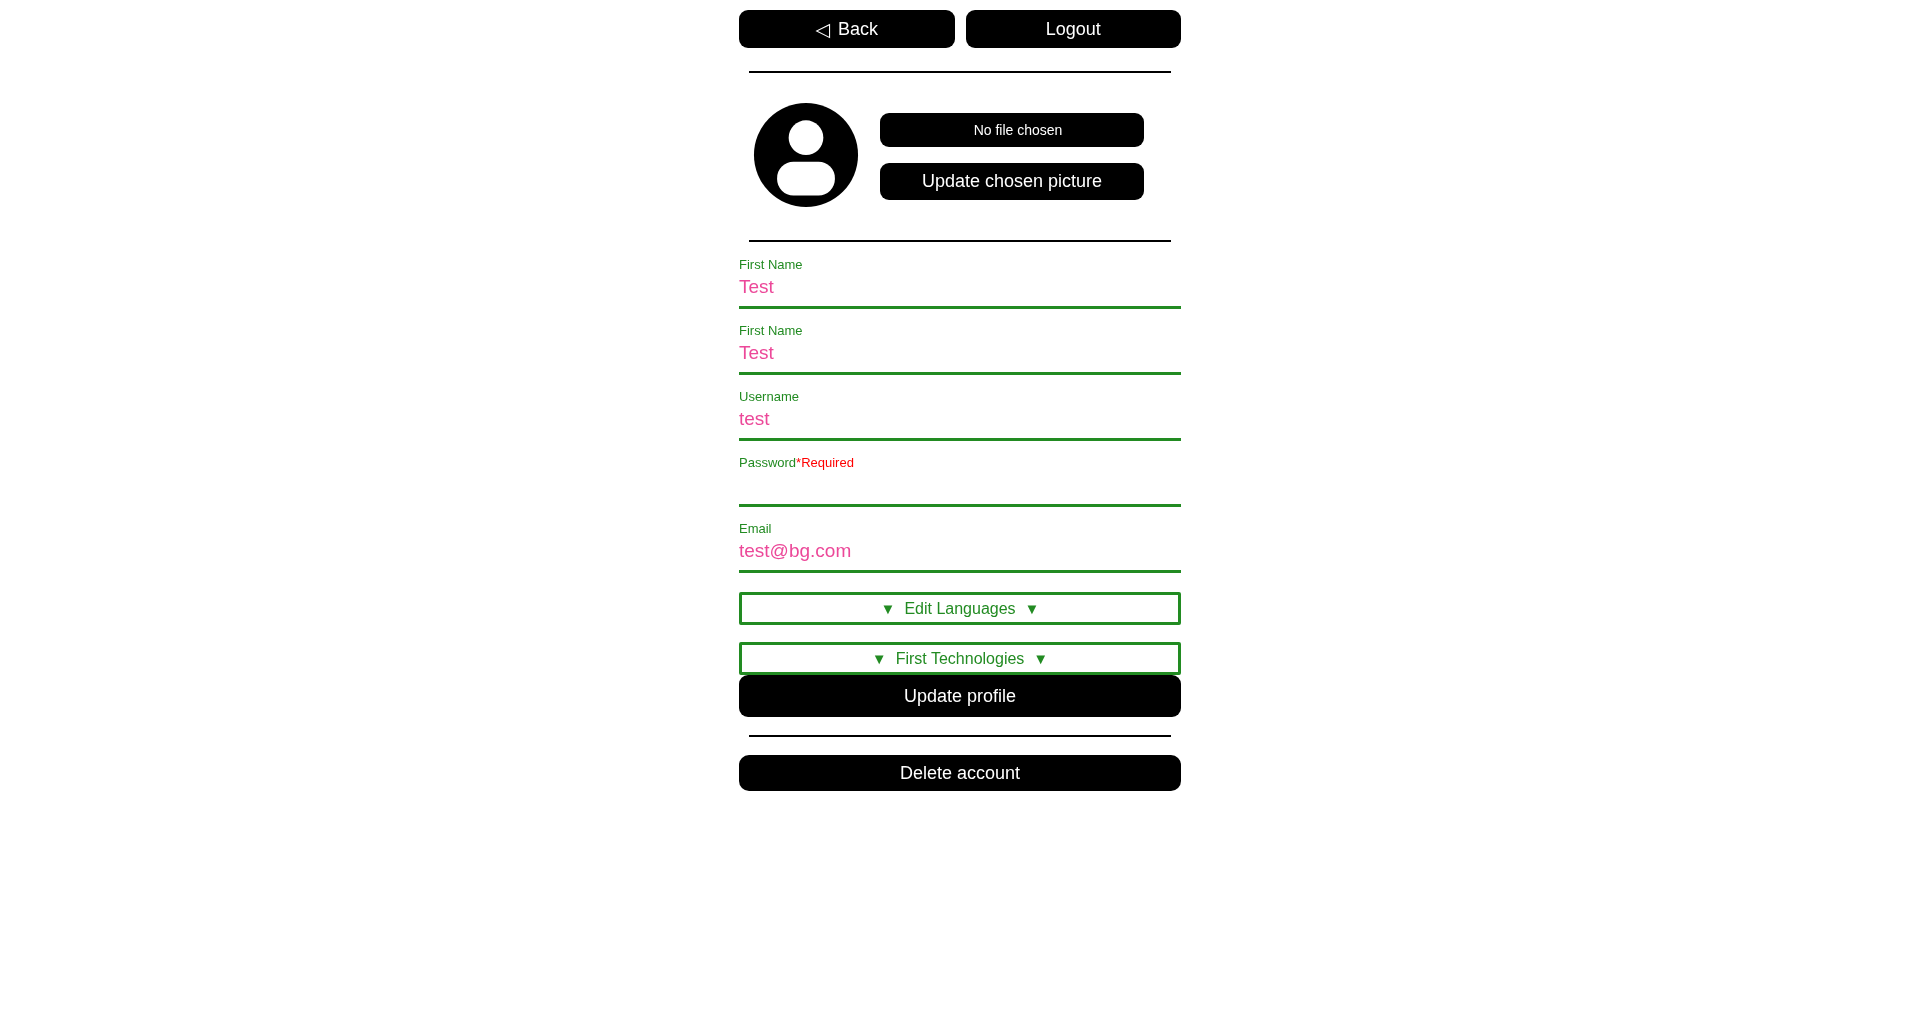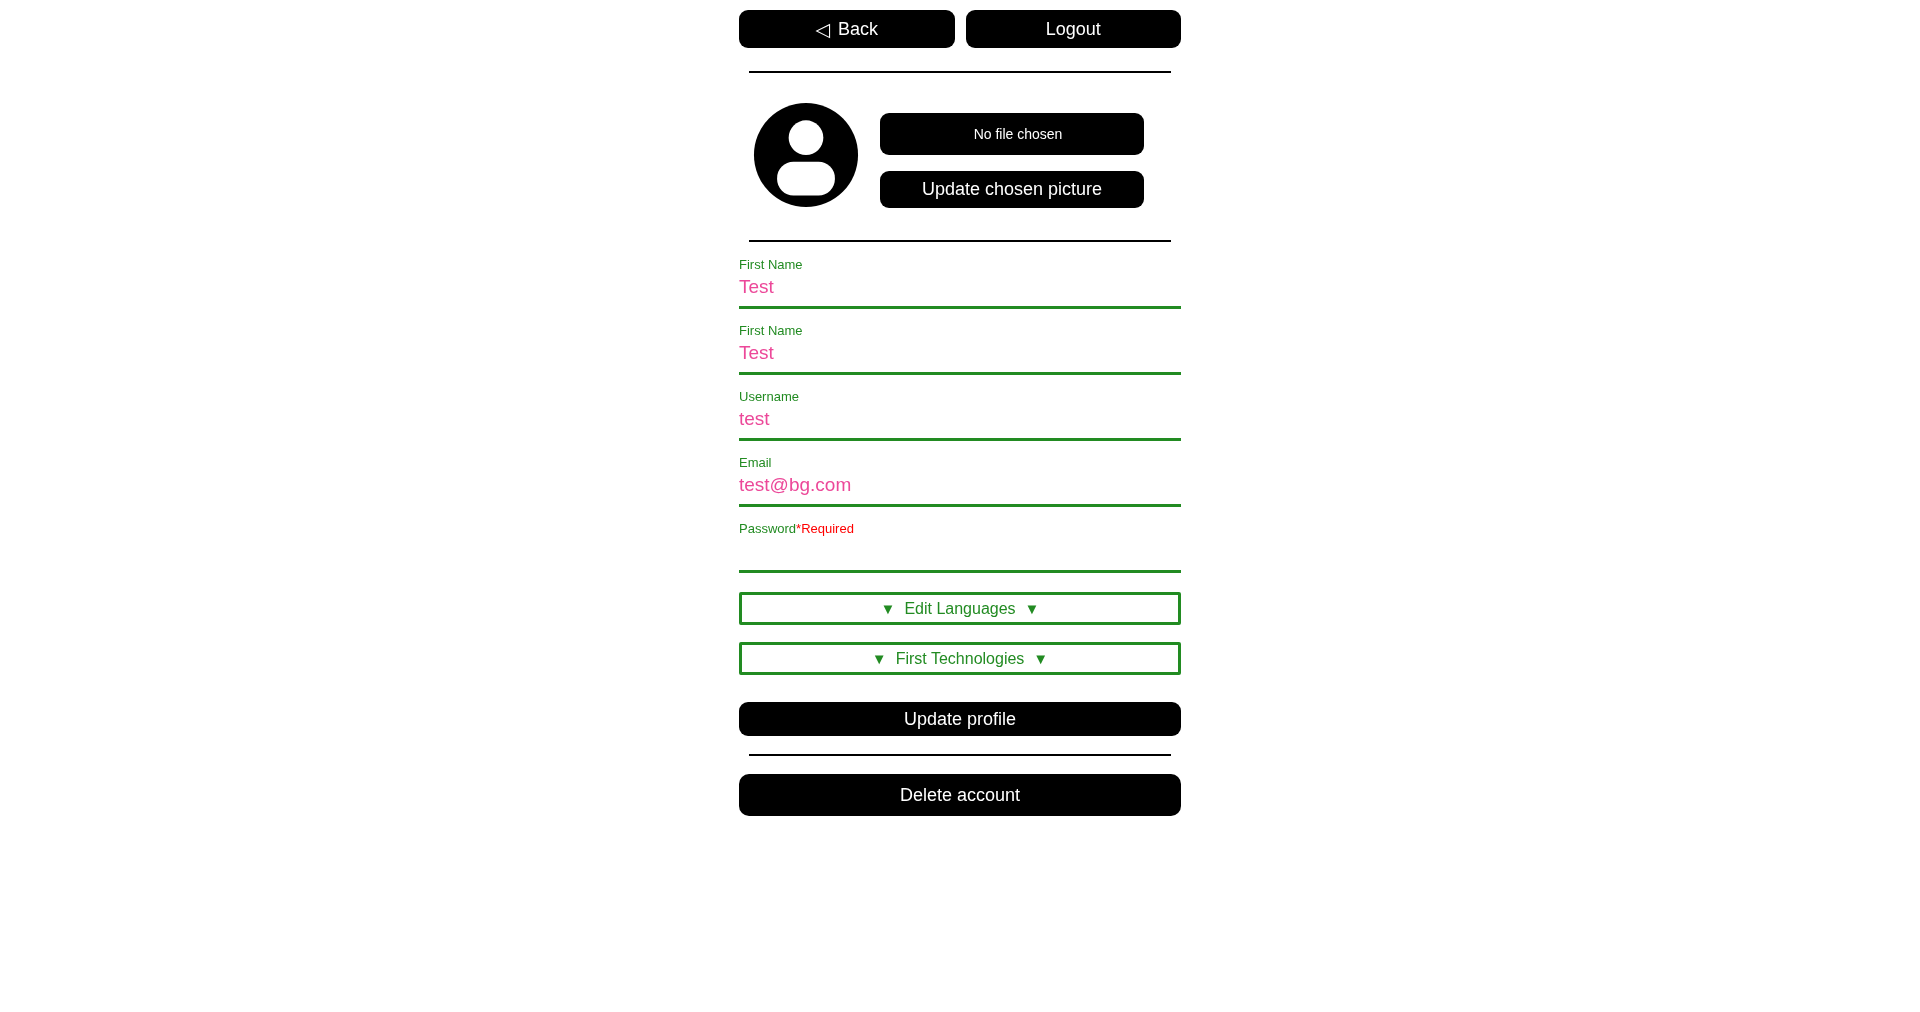--- a/index.html
+++ b/index.html
@@ -41,21 +41,21 @@
   .r3 { margin-top: 18px; }
   .avatar-row { display: flex; margin-top: 29px; padding-left: 14px; }
   .avatar-svg { display: block; flex-shrink: 0; }
   .pic-col {
     margin-left: 21px;
     width: 264px;
     display: flex;
     flex-direction: column;
     padding-top: 11px;
   }
-  .file-input { height: 42px; font-size: 14px; padding-left: 12px; }
+  .file-input { height: 34px; font-size: 14px; padding-left: 12px; }
   .update-pic { height: 37px; font-size: 18px; margin-top: 16px; }
   .field { margin-bottom: 14px; }
   .field-first { margin-top: 15px; }
   .label-row {
     display: flex;
     justify-content: flex-start;
     align-items: baseline;
     font-size: 13px;
     line-height: 16px;
     color: #228B22;
@@ -86,22 +86,22 @@
     cursor: pointer;
     margin-top: 17px;
     box-sizing: border-box;
     display: flex;
     align-items: center;
     justify-content: center;
     gap: 9px;
   }
   .edit-langs { margin-top: 5px; }
   .tri { font-size: 15px; line-height: 1; }
-  .update-btn { margin-top: 27px; height: 34px; }
-  .delete-btn { margin-top: 18px; height: 42px; border-radius: 10px; }
+  .update-btn { height: 42px; }
+  .delete-btn { margin-top: 18px; height: 36px; border-radius: 10px; }
 </style>
 </head>
 <body>
 
 <div class="container">
 
   <div class="topbar">
     <button class="btn-black">
       <span class="back-icon">◁</span>
       <span>Back</span>
@@ -147,31 +147,31 @@
 
   <div class="field">
     <div class="label-row">
       <span>Username</span>
     </div>
     <input type="text" value="test" style="">
   </div>
 
   <div class="field">
     <div class="label-row">
-      <span>Email</span>
+      <span>Password</span>
+      <span class="required-note">*Required</span>
     </div>
-    <input type="text" value="test@bg.com" style="">
+    <input type="password" value="" style="">
   </div>
 
   <div class="field">
     <div class="label-row">
-      <span>Password</span>
-      <span class="required-note">*Required</span>
+      <span>Email</span>
     </div>
-    <input type="password" value="" style="">
+    <input type="text" value="test@bg.com" style="">
   </div>
 
   <button class="edit-btn edit-langs">
     <span class="tri">▼</span>
     <span>Edit Languages</span>
     <span class="tri">▼</span>
   </button>
 
   <button class="edit-btn">
     <span class="tri">▼</span>

